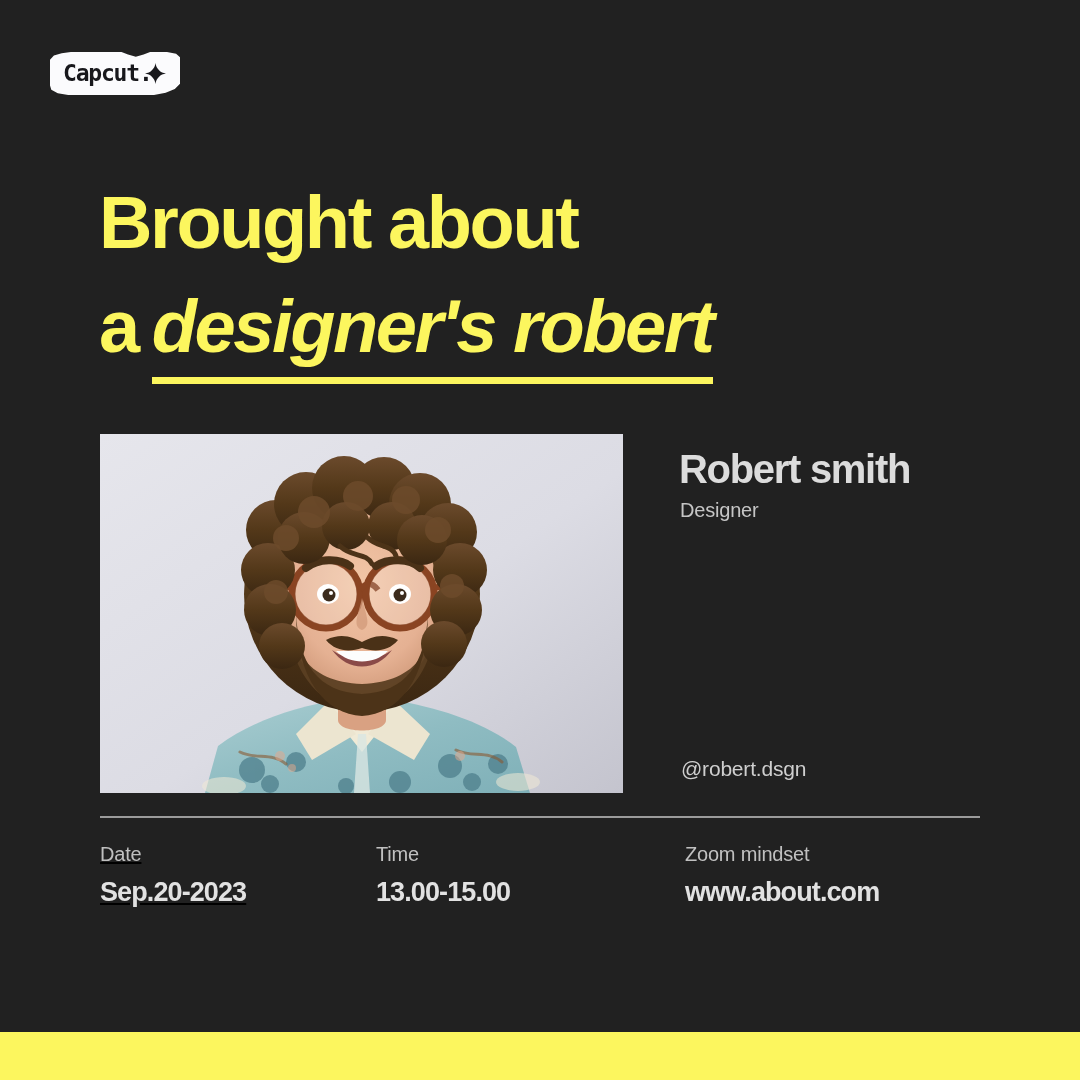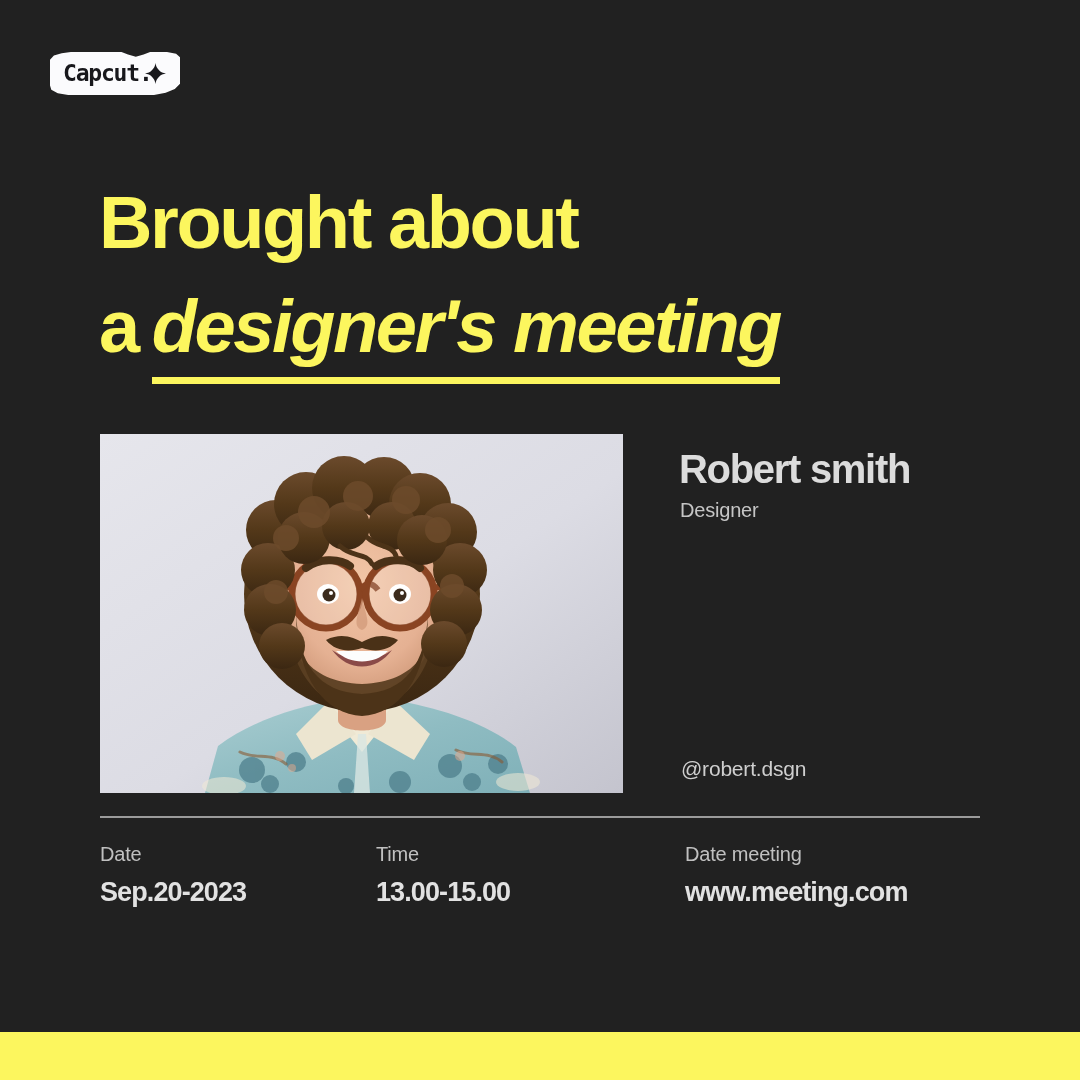--- a/index.html
+++ b/index.html
@@ -119,21 +119,21 @@
     width:880px; height:2px;
     background:#9b9b9b;
   }
 
   
   .meta{
     position:absolute; left:100px; top:842px;
     width:890px; height:70px;
   }
   .meta-col{ position:absolute; top:0; }
-  .meta-col.c0{ left:0px; }
+  .meta-col.c0{ left:0px;text-decoration:underline; }
   .meta-col.c1{ left:276px; }
   .meta-col.c2{ left:585px; }
   .meta-label{
     font-size:20px; font-weight:400;
     letter-spacing:-0.2px;
     color:#c0c0c0;
     line-height:24px;
     white-space:nowrap;
   }
   .meta-value{
@@ -161,21 +161,21 @@
     <div class="logo-shape"></div>
     <div class="logo-text">Capcut.</div>
     <svg class="logo-star" viewBox="0 0 24 24">
       <path d="M12 0 C12.7 6.4 17.6 11.3 24 12 C17.6 12.7 12.7 17.6 12 24 C11.3 17.6 6.4 12.7 0 12 C6.4 11.3 11.3 6.4 12 0 Z" fill="#18181c"></path>
     </svg>
   </div>
 
   <div class="headline">
     <div class="hl-line1">Brought about</div>
     <div class="hl-line2">
-      <span class="hl-a">a</span><span class="hl-em">designer's meeting</span>
+      <span class="hl-a">a</span><span class="hl-em">designer's robert</span>
     </div>
   </div>
 
   <div class="photo">
     <svg viewBox="0 0 523 359" preserveAspectRatio="xMidYMid slice">
       <defs>
         <linearGradient id="bgGrad" x1="0" y1="0" x2="1" y2="1">
           <stop offset="0%" stop-color="#e6e6ec"></stop>
           <stop offset="55%" stop-color="#dcdce4"></stop>
           <stop offset="100%" stop-color="#c4c4ce"></stop>
@@ -318,20 +318,20 @@
   <div class="meta">
     <div class="meta-col c0">
       <div class="meta-label">Date</div>
       <div class="meta-value">Sep.20-2023</div>
     </div>
     <div class="meta-col c1">
       <div class="meta-label">Time</div>
       <div class="meta-value">13.00-15.00</div>
     </div>
     <div class="meta-col c2">
-      <div class="meta-label">Date meeting</div>
-      <div class="meta-value">www.meeting.com</div>
+      <div class="meta-label">Zoom mindset</div>
+      <div class="meta-value">www.about.com</div>
     </div>
   </div>
 
   <div class="bottom-bar"></div>
 
 </div>
 
 </body></html>

